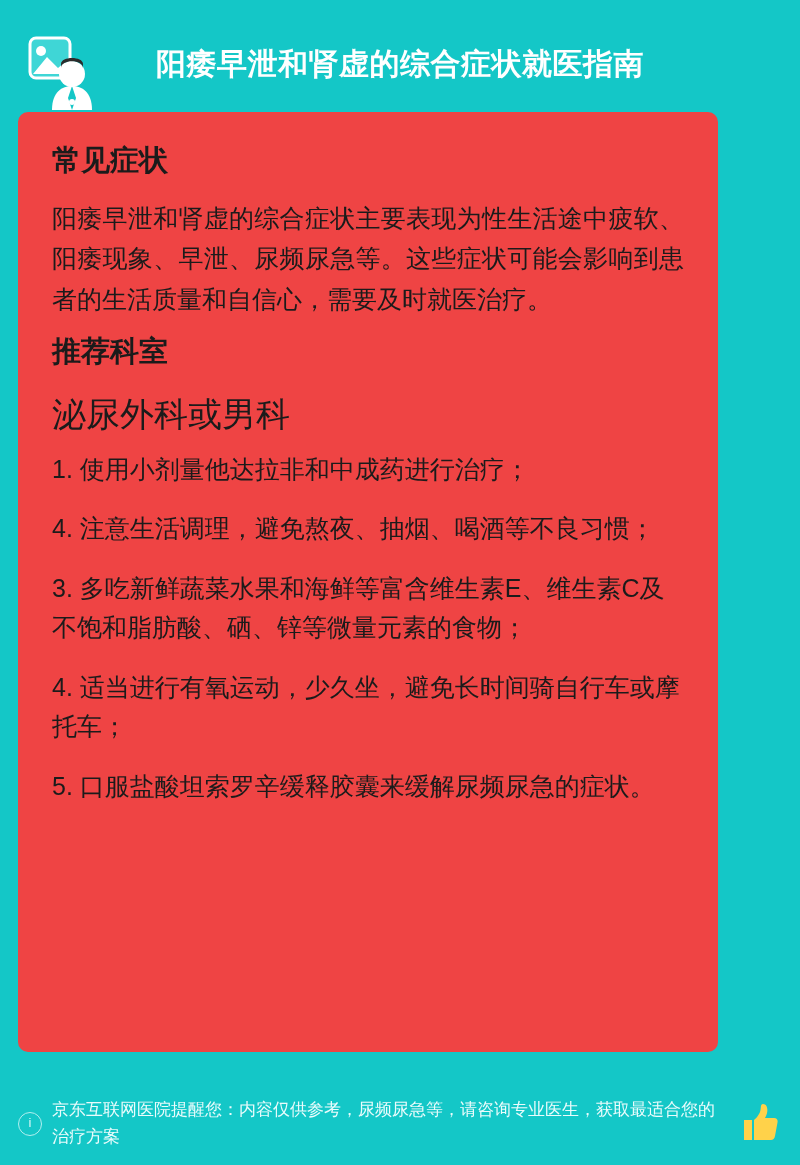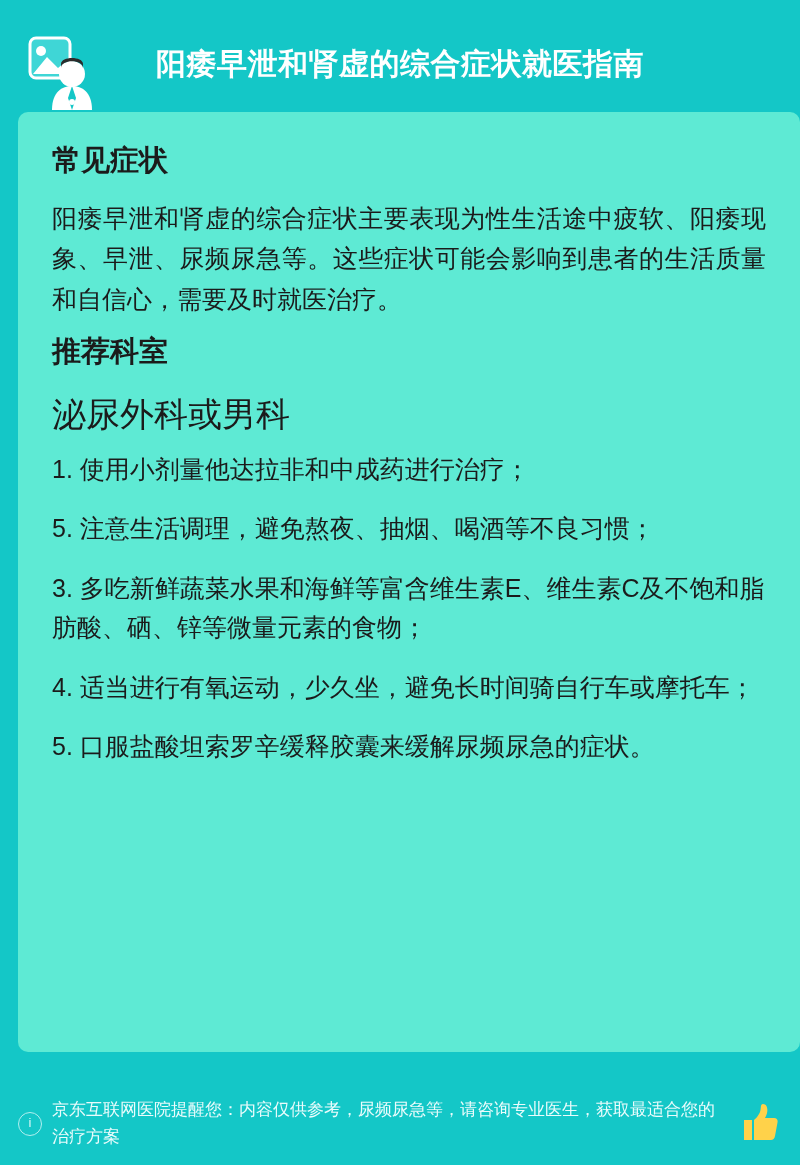--- a/index.html
+++ b/index.html
@@ -37,25 +37,25 @@
   .header-title {
     color: #ffffff;
     font-size: 30px;
     font-weight: bold;
     letter-spacing: 0.5px;
     text-align: center;
     white-space: nowrap;
   }
   .card {
     margin-top: 12px;
-    background: #5eead4;
+    background: #ef4444;
     border-radius: 10px;
     padding: 30px 34px 40px 34px;
     box-sizing: border-box;
-    width: 782px;
+    width: 700px;
     min-height: 940px;
   }
   h2.section-title {
     font-size: 29px;
     font-weight: bold;
     color: #1b1b1b;
     margin: 14px 0 18px 0;
     line-height: 1.3;
   }
   h2.section-title:first-child {
@@ -144,21 +144,21 @@
   <div class="card">
 
     <h2 class="section-title">常见症状</h2>
     <p class="para">阳痿早泄和肾虚的综合症状主要表现为性生活途中疲软、阳痿现象、早泄、尿频尿急等。这些症状可能会影响到患者的生活质量和自信心，需要及时就医治疗。</p>
 
     <h2 class="section-title">推荐科室</h2>
     <p class="plain">泌尿外科或男科</p>
 
     <ol class="points">
       <li>1. 使用小剂量他达拉非和中成药进行治疗；</li>
-      <li>5. 注意生活调理，避免熬夜、抽烟、喝酒等不良习惯；</li>
+      <li>4. 注意生活调理，避免熬夜、抽烟、喝酒等不良习惯；</li>
       <li>3. 多吃新鲜蔬菜水果和海鲜等富含维生素E、维生素C及不饱和脂肪酸、硒、锌等微量元素的食物；</li>
       <li>4. 适当进行有氧运动，少久坐，避免长时间骑自行车或摩托车；</li>
       <li>5. 口服盐酸坦索罗辛缓释胶囊来缓解尿频尿急的症状。</li>
     </ol>
 
   </div>
 
   <div class="footer">
     <div class="footer-icon">i</div>
     <div class="footer-text">京东互联网医院提醒您：内容仅供参考，尿频尿急等，请咨询专业医生，获取最适合您的治疗方案</div>

